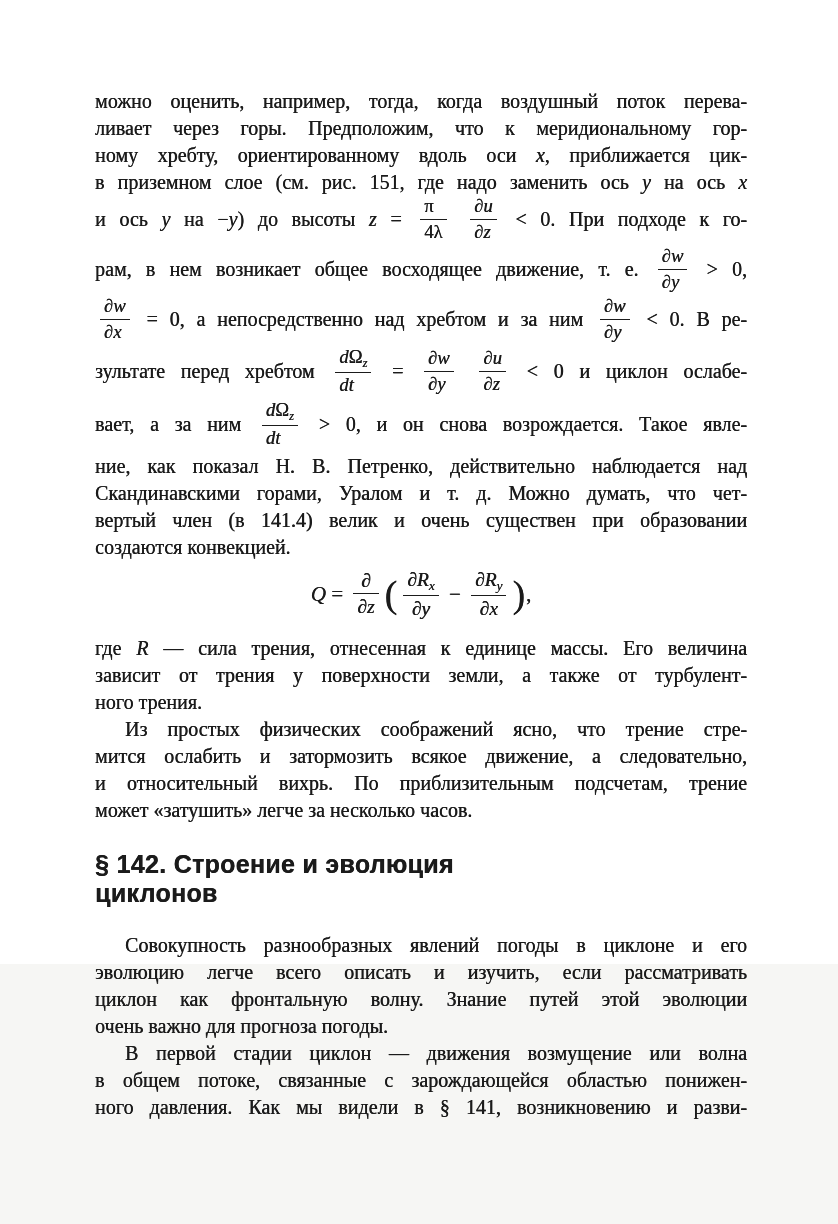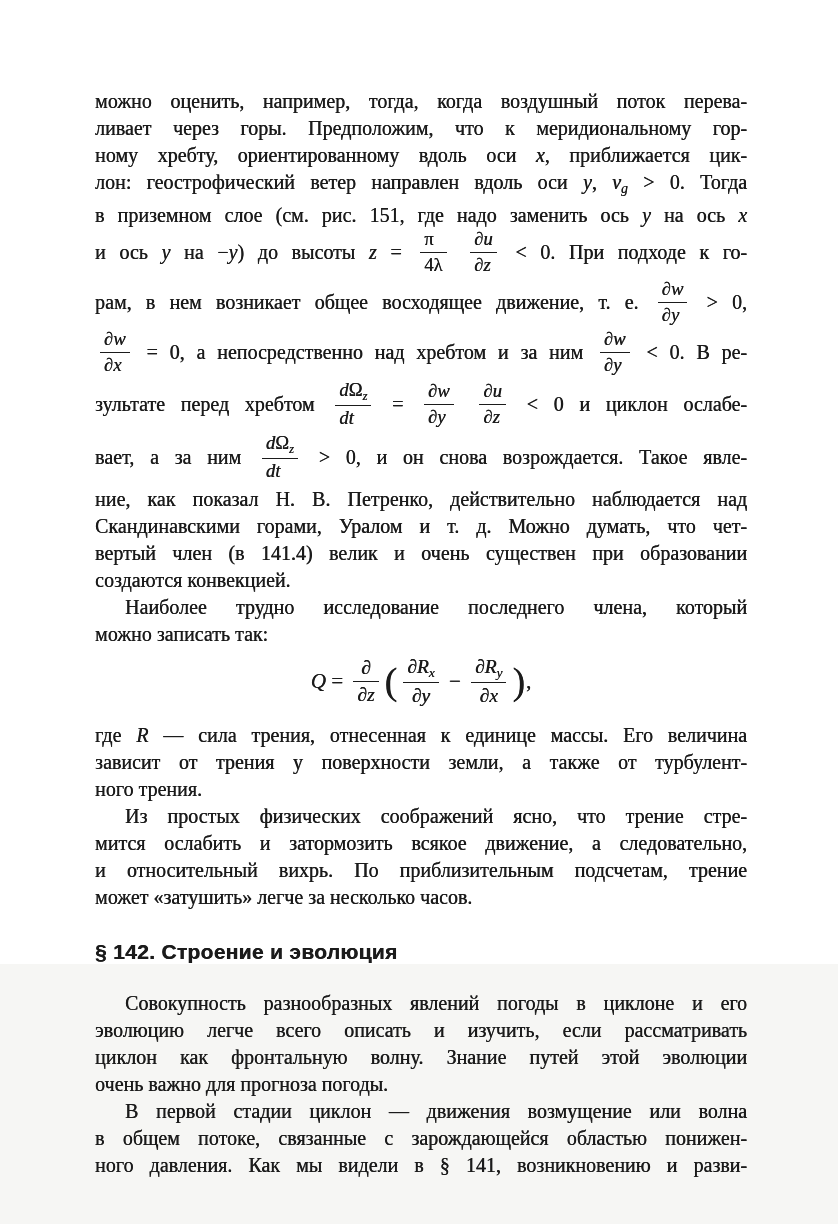--- a/index.html
+++ b/index.html
@@ -19,21 +19,21 @@
   }
   .para{margin:0;}
   .line{
     text-align:justify;
     line-height:27px;
   }
   .line.fill{text-align-last:justify;}
   .line.indent{text-indent:30px;}
   .heading{
     font-family:"Liberation Sans",sans-serif;
-    font-weight:bold;font-size:21px;line-height:29px;
+    font-weight:bold;font-size:25px;line-height:29px;
     margin:26px 0 24px;
     letter-spacing:0.3px;
   }
   .heading .heading-line{text-align:left;}
   .equation{
     text-align:center;
     margin:8px 0 12px;
     font-size:21px;
     line-height:1;
   }
@@ -55,50 +55,46 @@
 </head>
 <body>
 
 <div class="page">
   <div class="text-column">
     <div>
         <div class="para">
           <div class="line fill">можно оценить, например, тогда, когда воздушный поток перева-</div>
           <div class="line fill">ливает через горы. Предположим, что к меридиональному гор-</div>
           <div class="line fill">ному хребту, ориентированному вдоль оси <span class="var">x</span>, приближается цик-</div>
-          <div class="line fill">лон: геострофический ветер направлен вдоль оси <span class="var">y</span>, <span class="var">v</span><span class="msub">g</span> &gt; 0. Тогда</div>
           <div class="line fill">в приземном слое (см. рис. 151, где надо заменить ось <span class="var">y</span> на ось <span class="var">x</span></div>
           <div class="line fill">и ось <span class="var">y</span> на −<span class="var">y</span>) до высоты <span class="var">z</span> = <span class="frac"><span class="num">π</span><span class="den">4λ</span></span> <span class="frac"><span class="num">∂<span class="var">u</span></span><span class="den">∂<span class="var">z</span></span></span> &lt; 0. При подходе к го-</div>
           <div class="line fill">рам, в нем возникает общее восходящее движение, т. е. <span class="frac"><span class="num">∂<span class="var">w</span></span><span class="den">∂<span class="var">y</span></span></span> &gt; 0,</div>
           <div class="line fill"><span class="frac"><span class="num">∂<span class="var">w</span></span><span class="den">∂<span class="var">x</span></span></span> = 0, а непосредственно над хребтом и за ним <span class="frac"><span class="num">∂<span class="var">w</span></span><span class="den">∂<span class="var">y</span></span></span> &lt; 0. В ре-</div>
           <div class="line fill">зультате перед хребтом <span class="frac"><span class="num"><span class="var">d</span>Ω<span class="msub">z</span></span><span class="den"><span class="var">d</span><span class="var">t</span></span></span> = <span class="frac"><span class="num">∂<span class="var">w</span></span><span class="den">∂<span class="var">y</span></span></span> <span class="frac"><span class="num">∂<span class="var">u</span></span><span class="den">∂<span class="var">z</span></span></span> &lt; 0 и циклон ослабе-</div>
           <div class="line fill">вает, а за ним <span class="frac"><span class="num"><span class="var">d</span>Ω<span class="msub">z</span></span><span class="den"><span class="var">d</span><span class="var">t</span></span></span> &gt; 0, и он снова возрождается. Такое явле-</div>
           <div class="line fill">ние, как показал Н. В. Петренко, действительно наблюдается над</div>
           <div class="line fill">Скандинавскими горами, Уралом и т. д. Можно думать, что чет-</div>
           <div class="line fill">вертый член (в 141.4) велик и очень существен при образовании</div>
           <div class="line">создаются конвекцией.</div>
-        </div>
-        <div class="para">
-          <div class="line fill indent">Наиболее трудно исследование последнего члена, который</div>
-          <div class="line">можно записать так:</div>
         </div>
         <div class="equation"><span class="var">Q</span> = <span class="frac"><span class="num">∂</span><span class="den">∂<span class="var">z</span></span></span><span class="bigp">(</span><span class="frac"><span class="num">∂<span class="var">R</span><span class="msub">x</span></span><span class="den">∂<span class="var">y</span></span></span> − <span class="frac"><span class="num">∂<span class="var">R</span><span class="msub">y</span></span><span class="den">∂<span class="var">x</span></span></span><span class="bigp">)</span>,</div>
         <div class="para">
           <div class="line fill">где <span class="var">R</span> — сила трения, отнесенная к единице массы. Его величина</div>
           <div class="line fill">зависит от трения у поверхности земли, а также от турбулент-</div>
           <div class="line">ного трения.</div>
         </div>
         <div class="para">
           <div class="line fill indent">Из простых физических соображений ясно, что трение стре-</div>
           <div class="line fill">мится ослабить и затормозить всякое движение, а следовательно,</div>
           <div class="line fill">и относительный вихрь. По приблизительным подсчетам, трение</div>
           <div class="line">может «затушить» легче за несколько часов.</div>
         </div>
         <div class="heading">
           <div class="heading-line">§ 142. Строение и эволюция</div>
+          <div class="heading-line">циклонов</div>
         </div>
         <div class="para">
           <div class="line fill indent">Совокупность разнообразных явлений погоды в циклоне и его</div>
           <div class="line fill">эволюцию легче всего описать и изучить, если рассматривать</div>
           <div class="line fill">циклон как фронтальную волну. Знание путей этой эволюции</div>
           <div class="line">очень важно для прогноза погоды.</div>
         </div>
         <div class="para">
           <div class="line fill indent">В первой стадии циклон — движения возмущение или волна</div>
           <div class="line fill">в общем потоке, связанные с зарождающейся областью понижен-</div>

